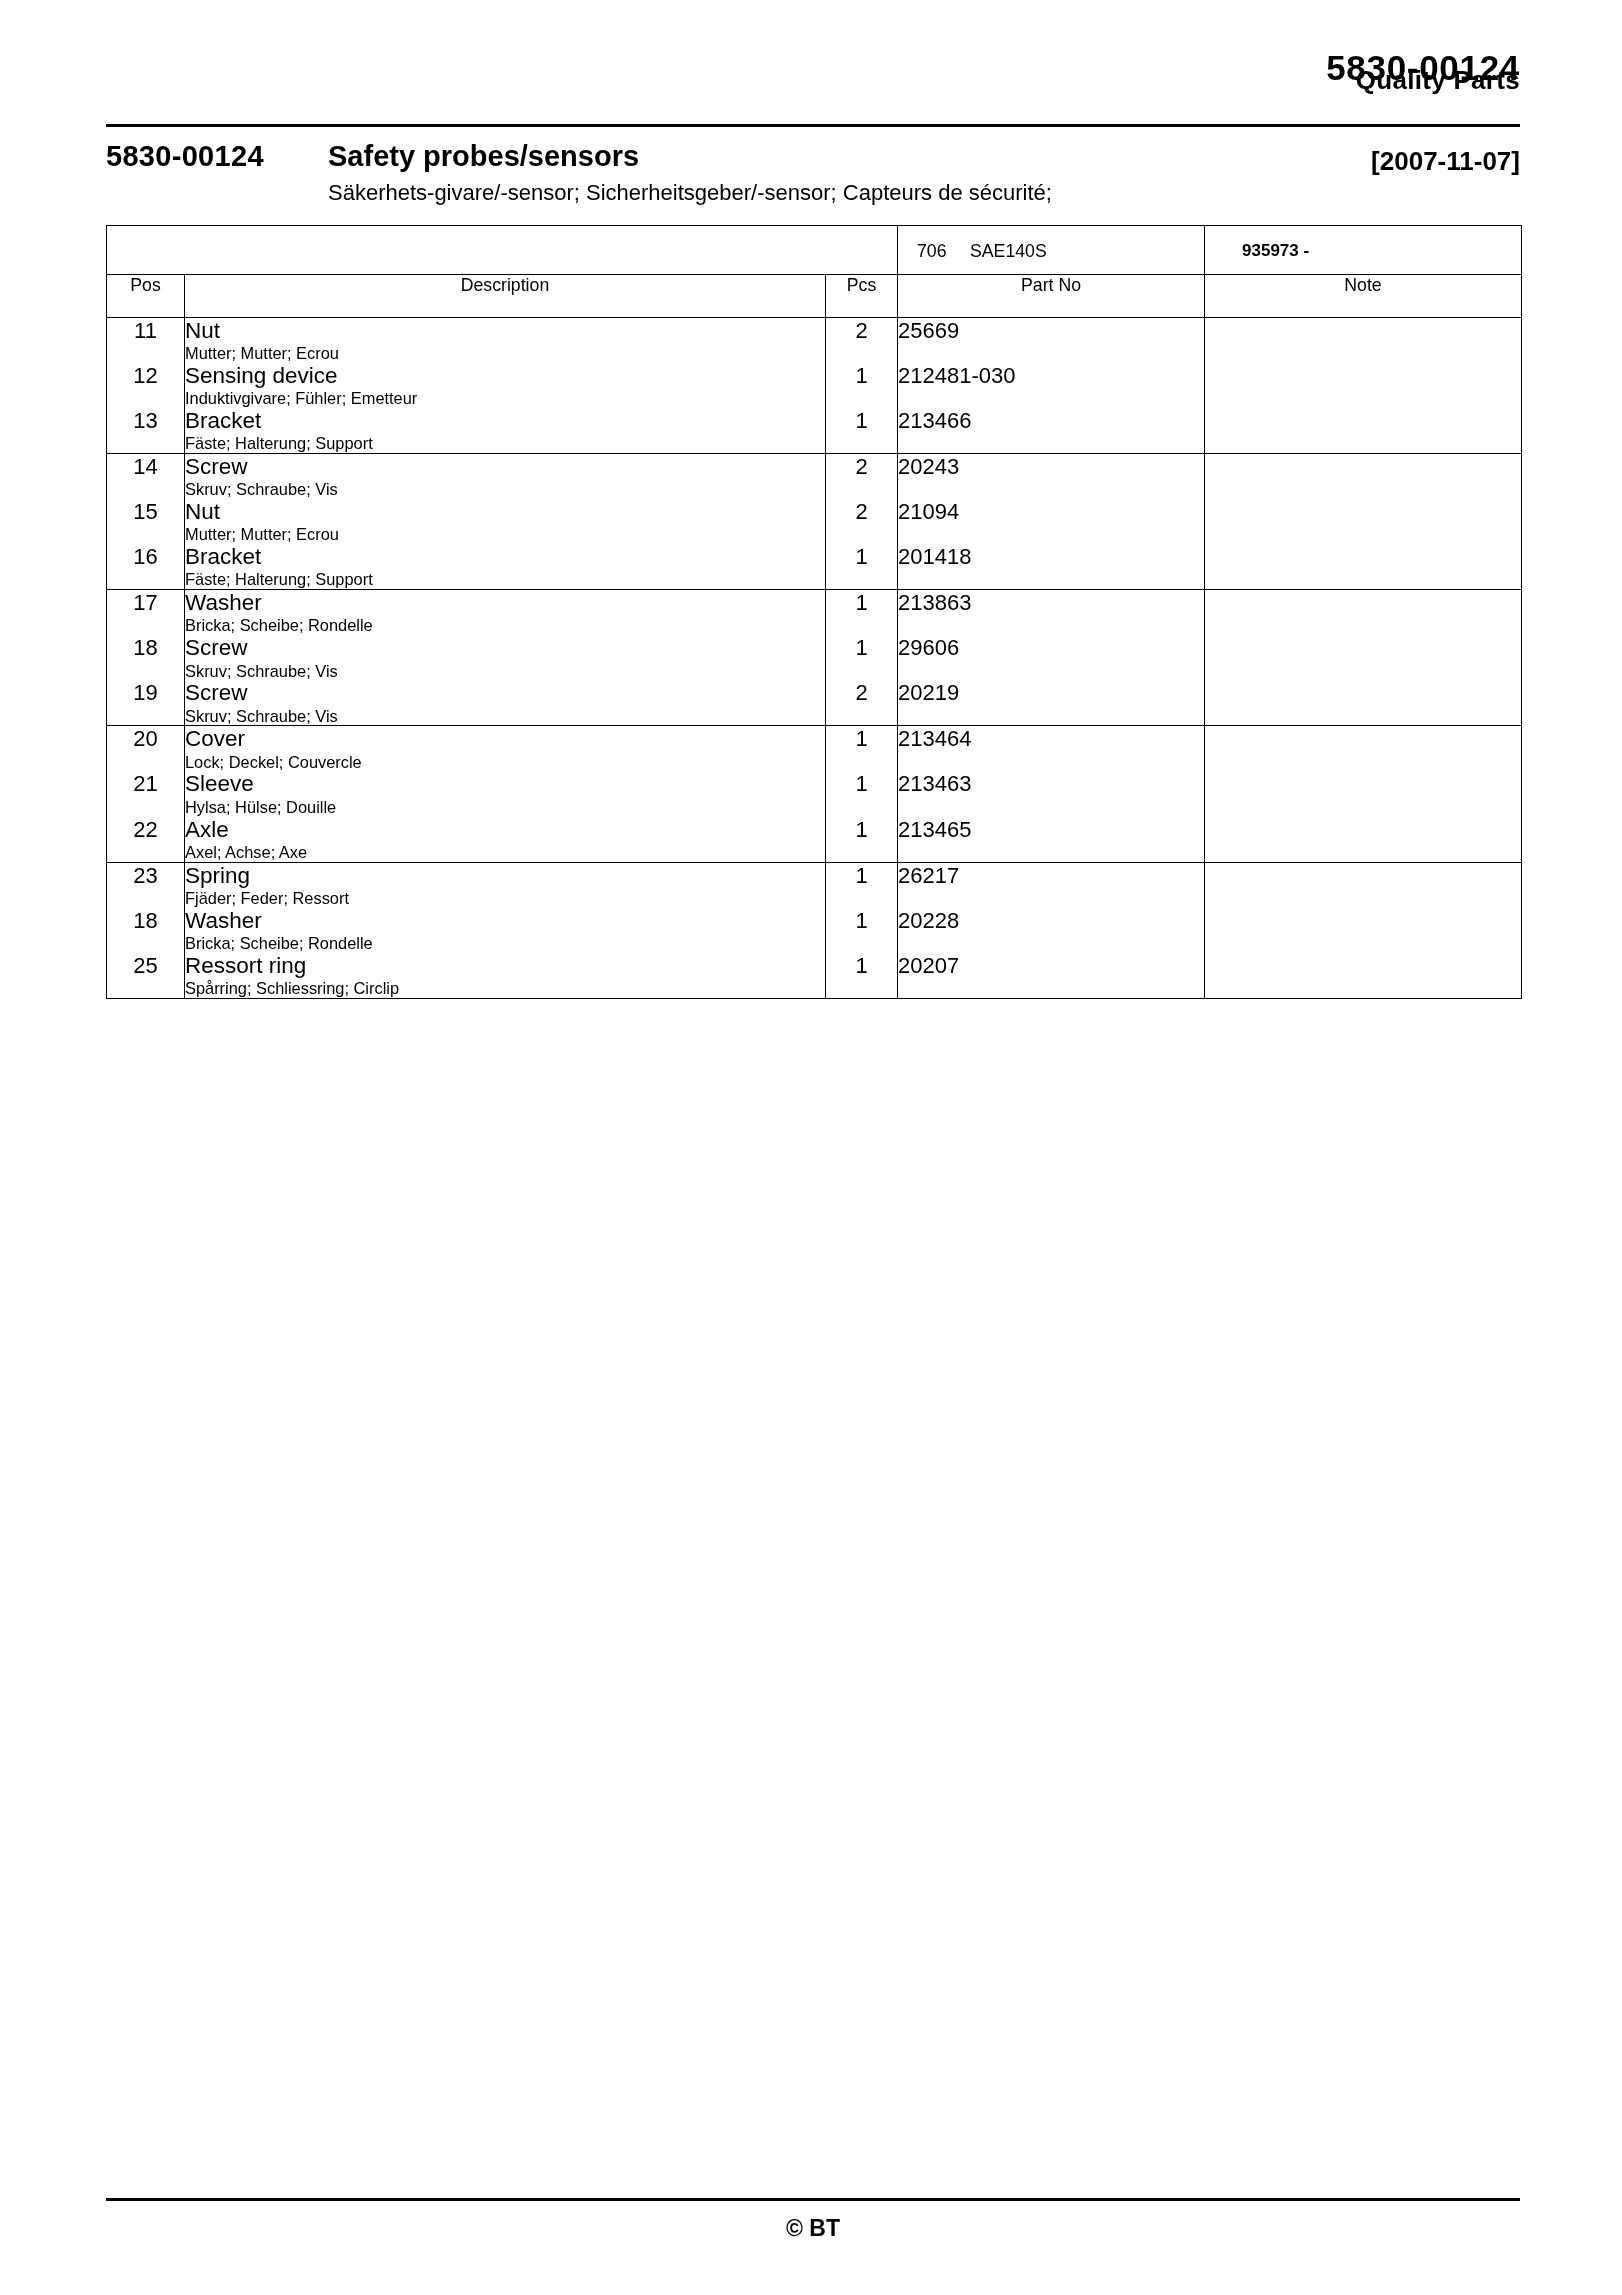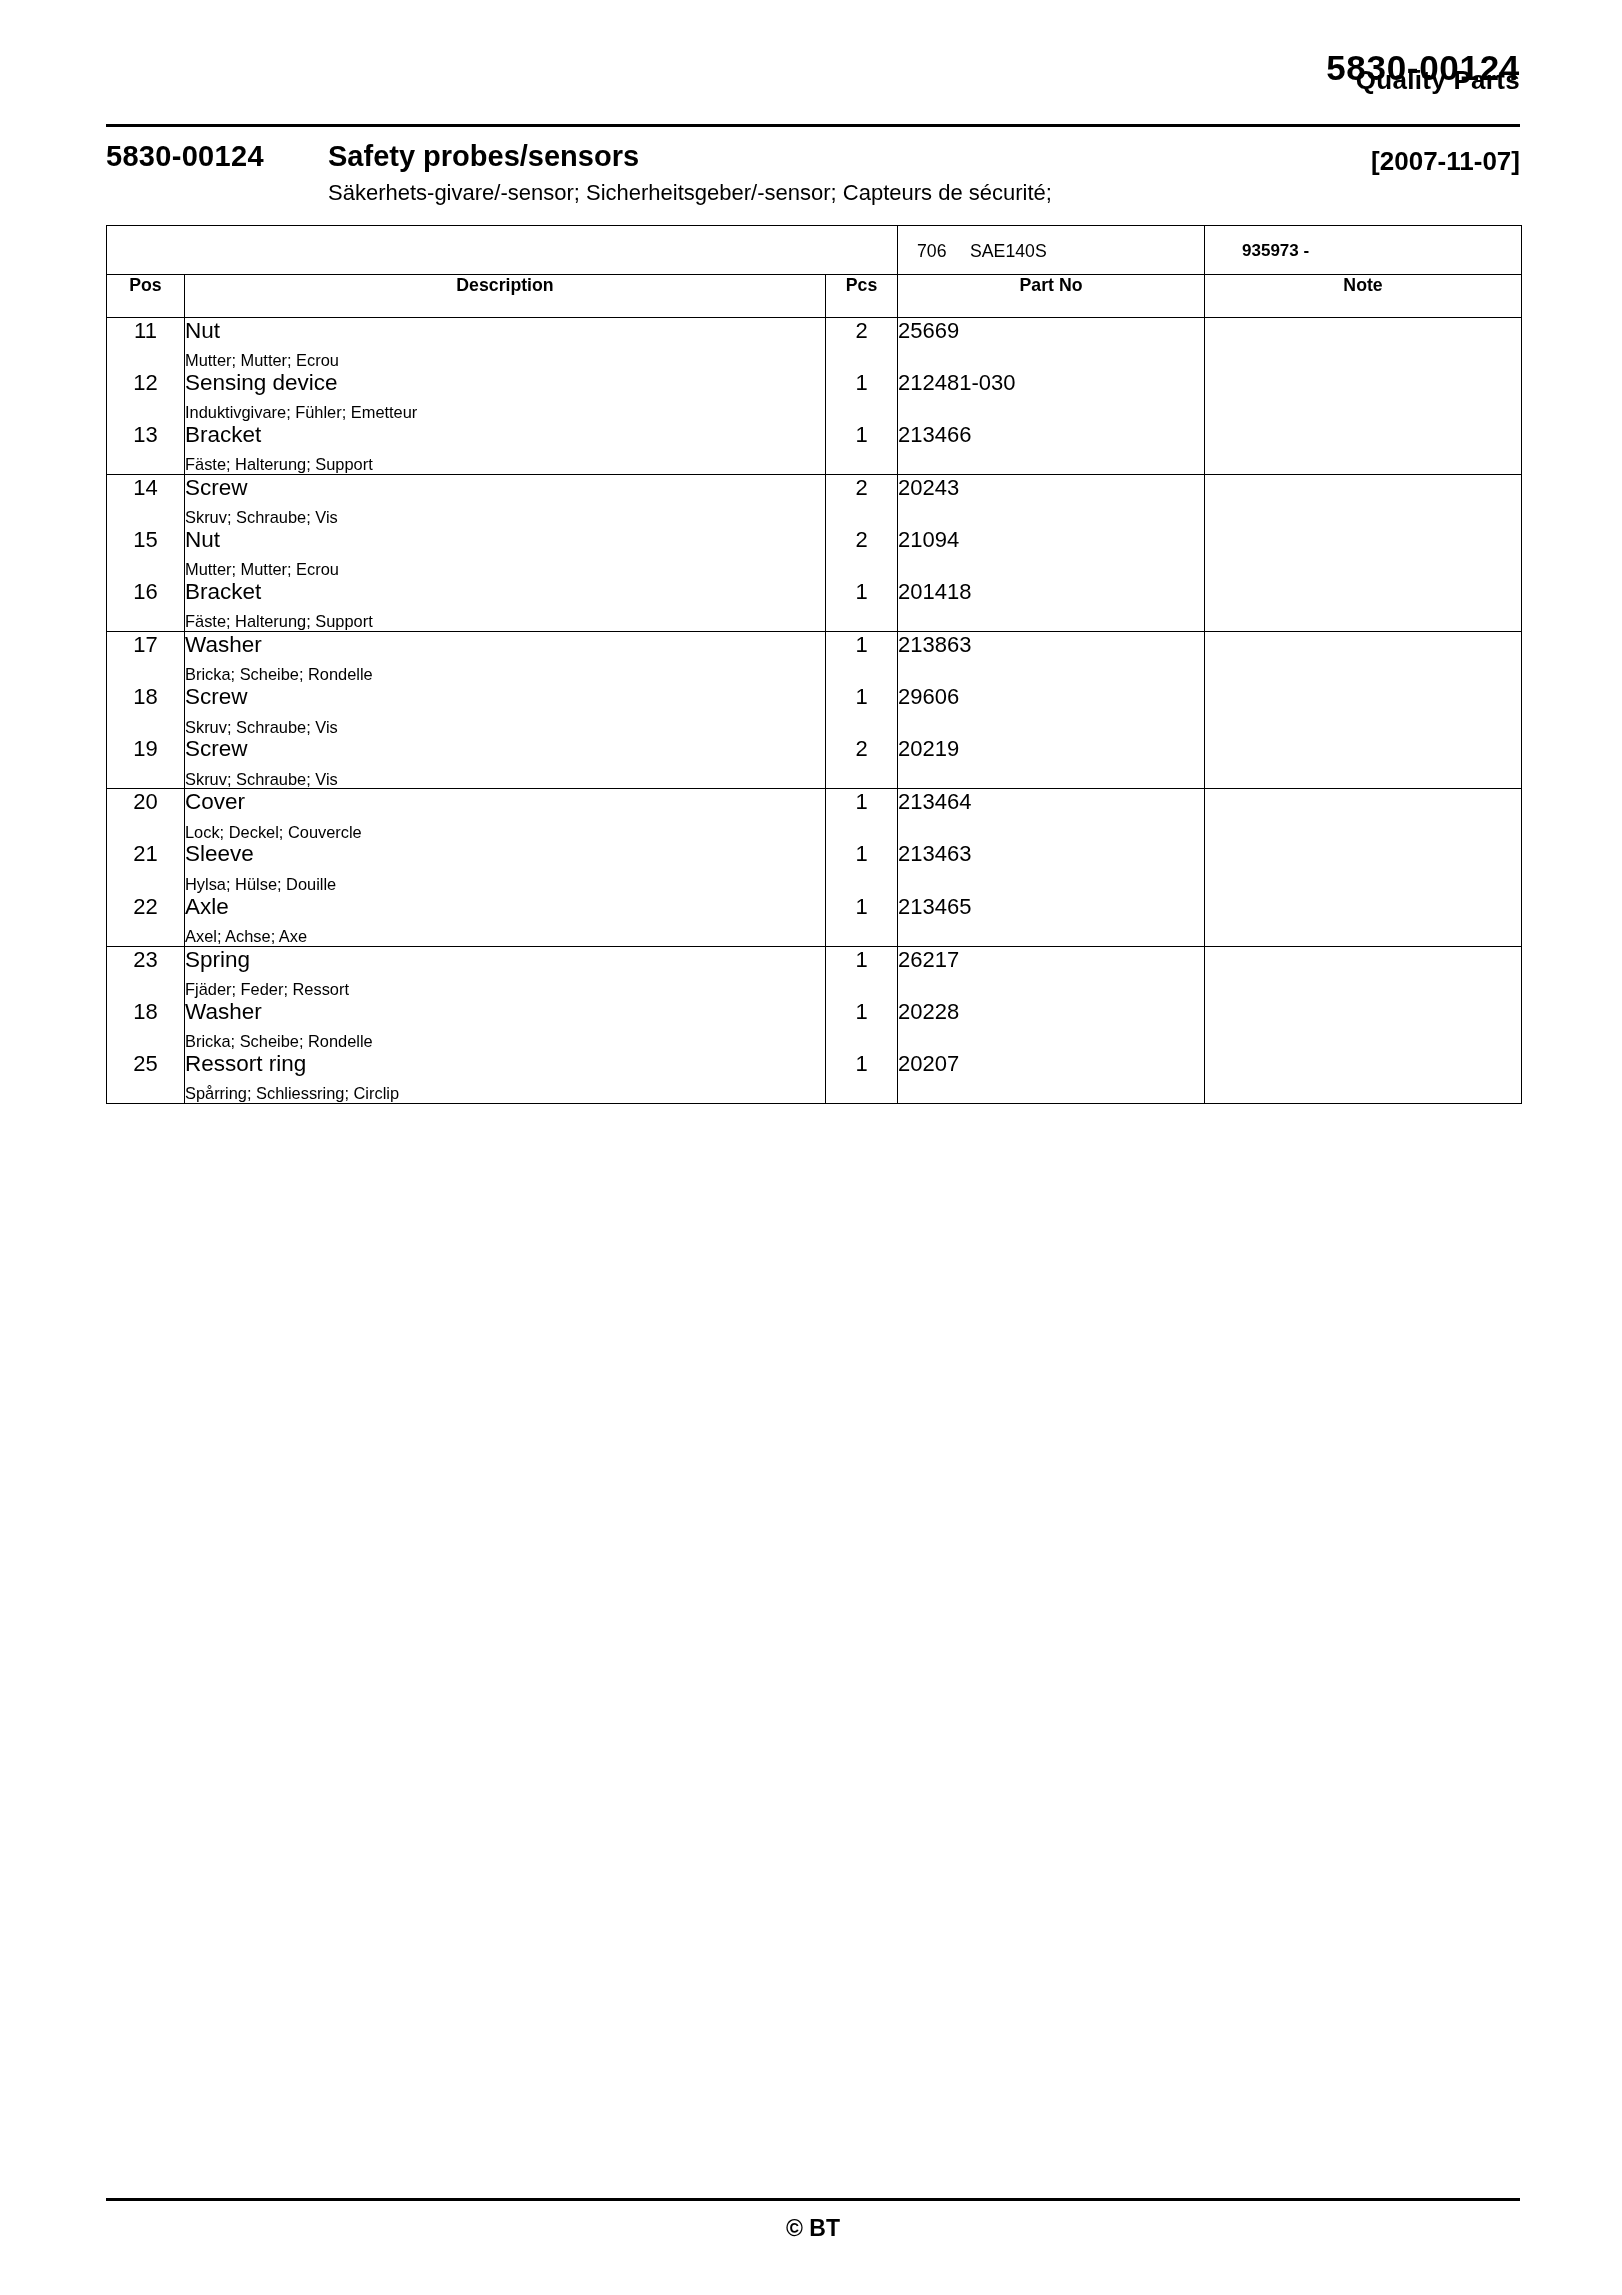--- a/index.html
+++ b/index.html
@@ -147,21 +147,21 @@
     font-size: 17px;
     padding-left: 37px;
     font-weight: bold;
   }
 
   
   .thead td {
     height: 42px;
     text-align: center;
     font-size: 17.7px;
-    font-weight: bold;
+    font-weight: normal;
     vertical-align: middle;
   }
 
   
   .r-pos {
     text-align: center;
     font-size: 22px;
     padding-top: 9.5px;
   }
   .r-desc {
@@ -169,21 +169,21 @@
     padding-top: 8.2px;
     padding-bottom: 5.5px;
   }
   .r-desc .main {
     font-size: 22.5px;
     line-height: 1.12;
   }
   .r-desc .sub {
     font-size: 16.4px;
     line-height: 1.15;
-    margin-top: 8px;
+    margin-top: 1px;
   }
   .r-pcs {
     text-align: center;
     font-size: 22px;
     padding-top: 9.5px;
   }
   .r-part {
     padding-left: 15px;
     padding-top: 9.5px;
     font-size: 22px;

